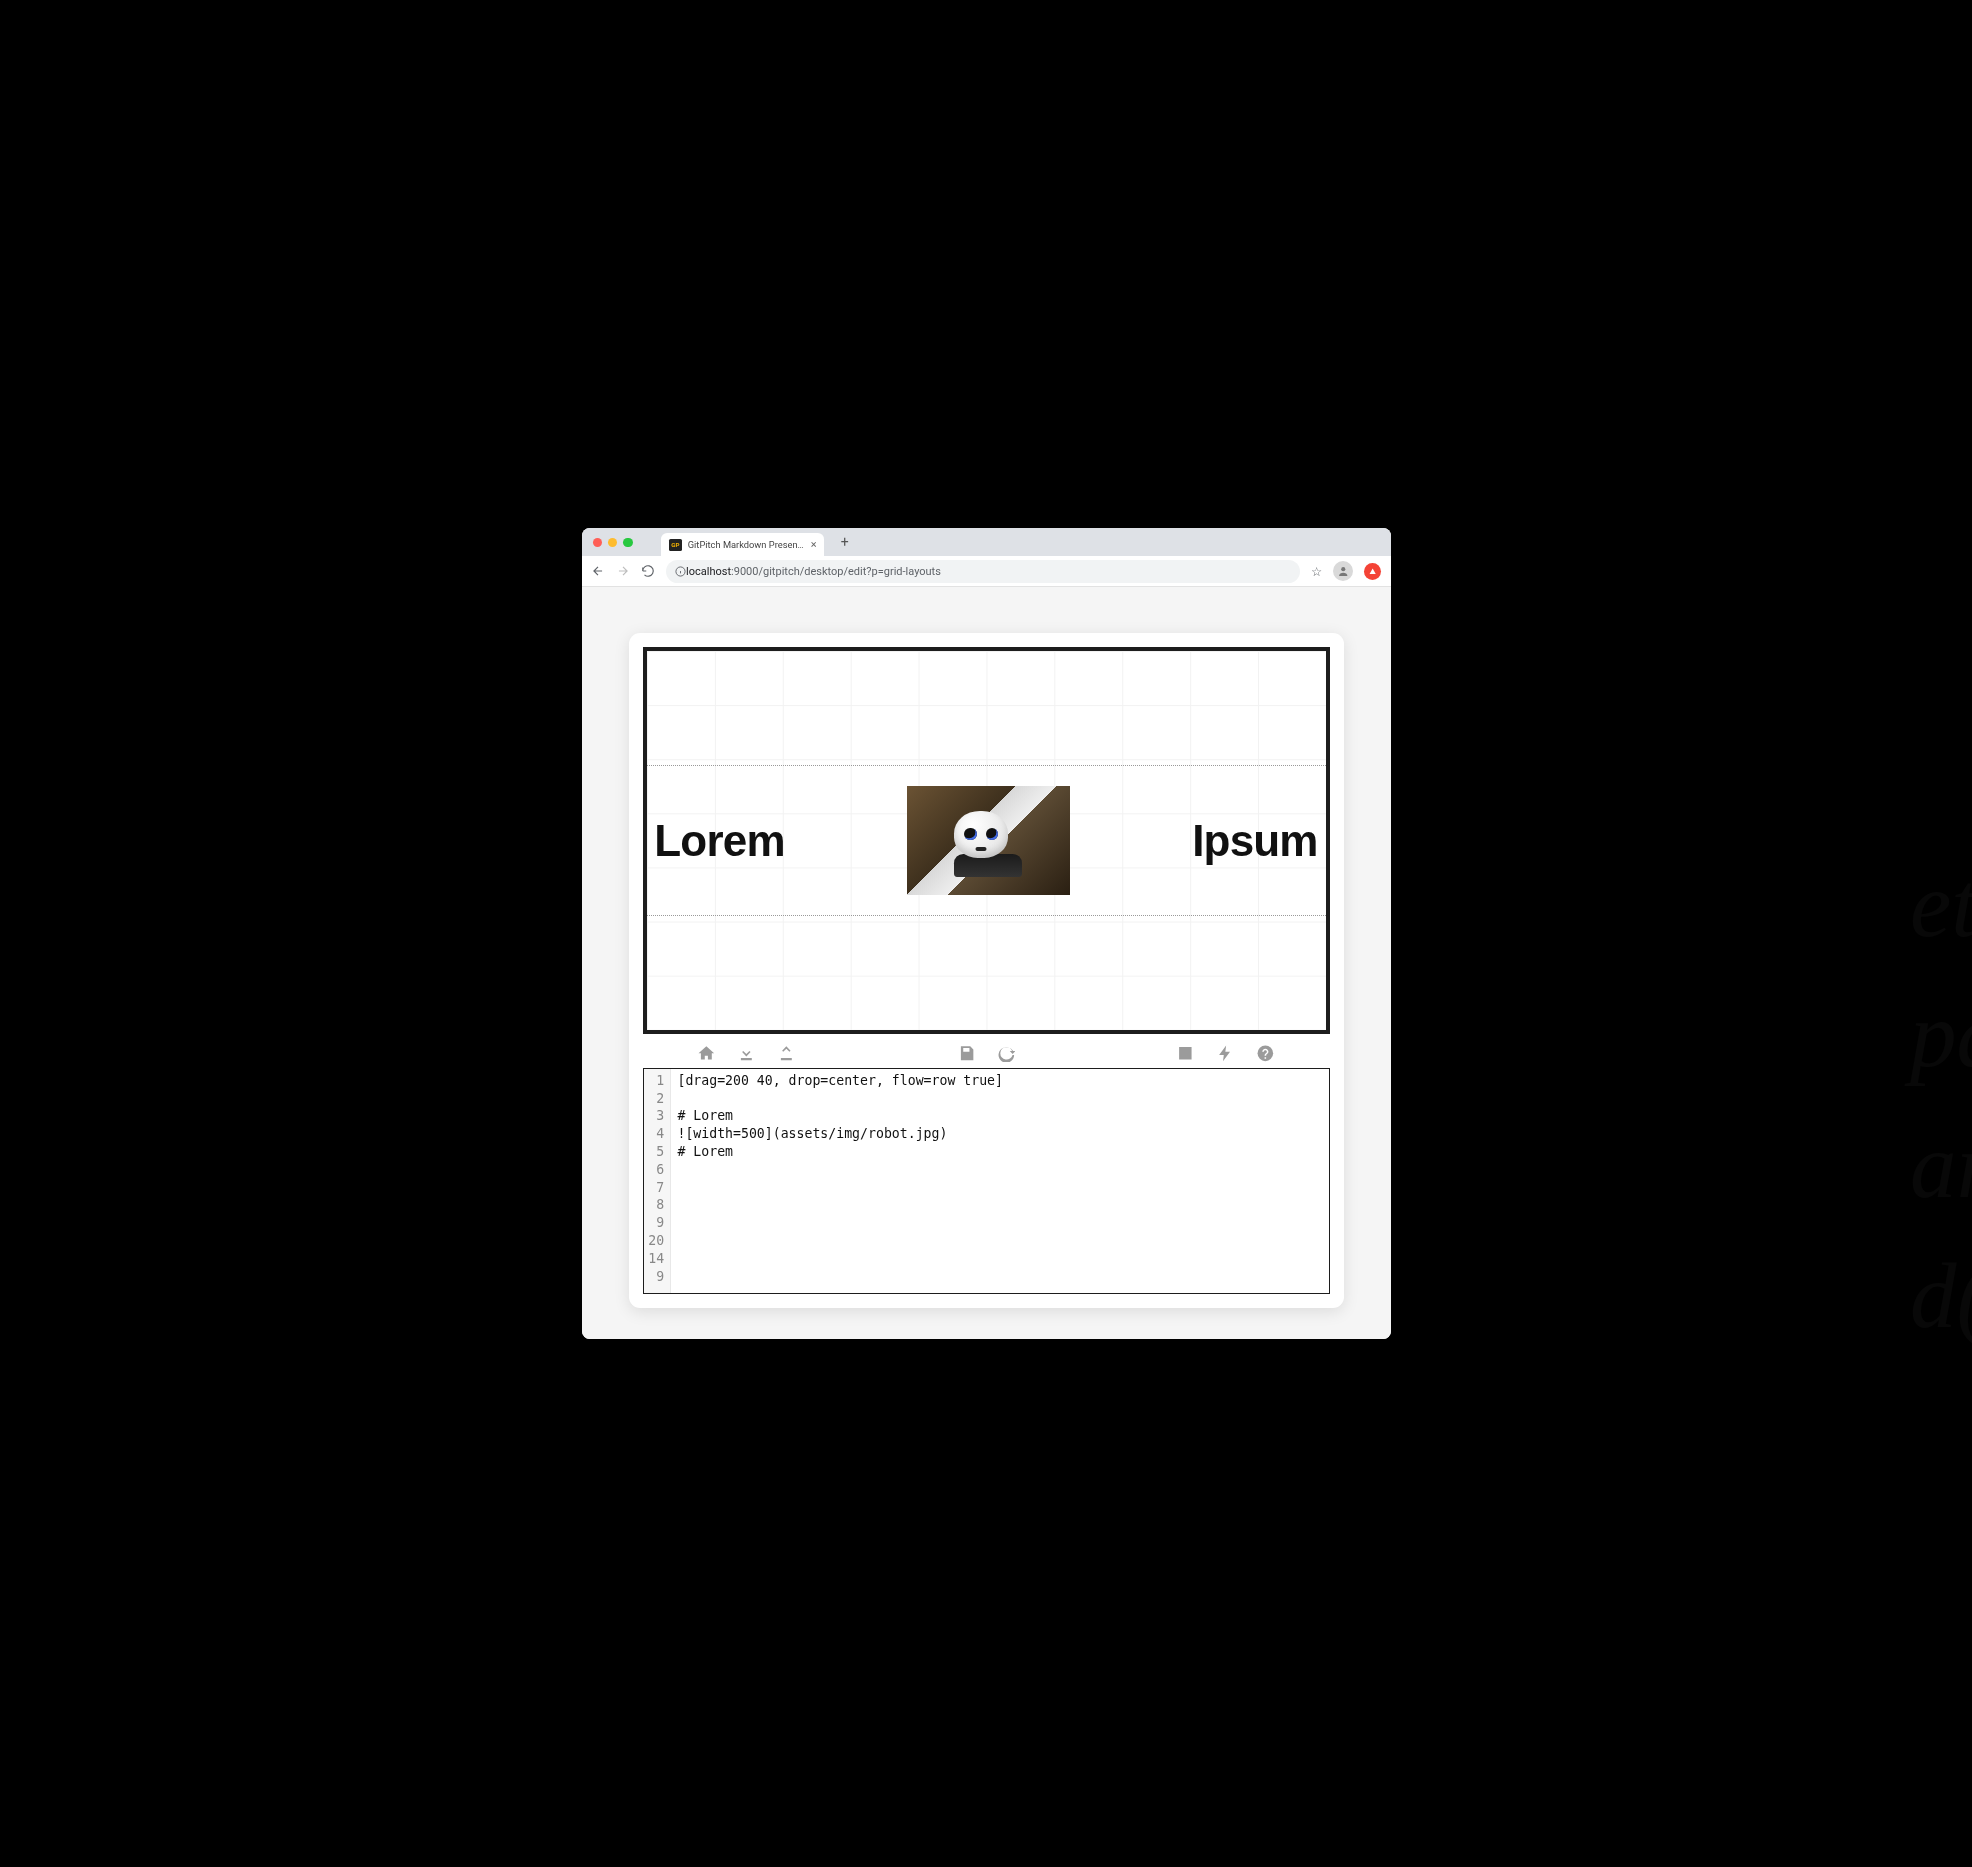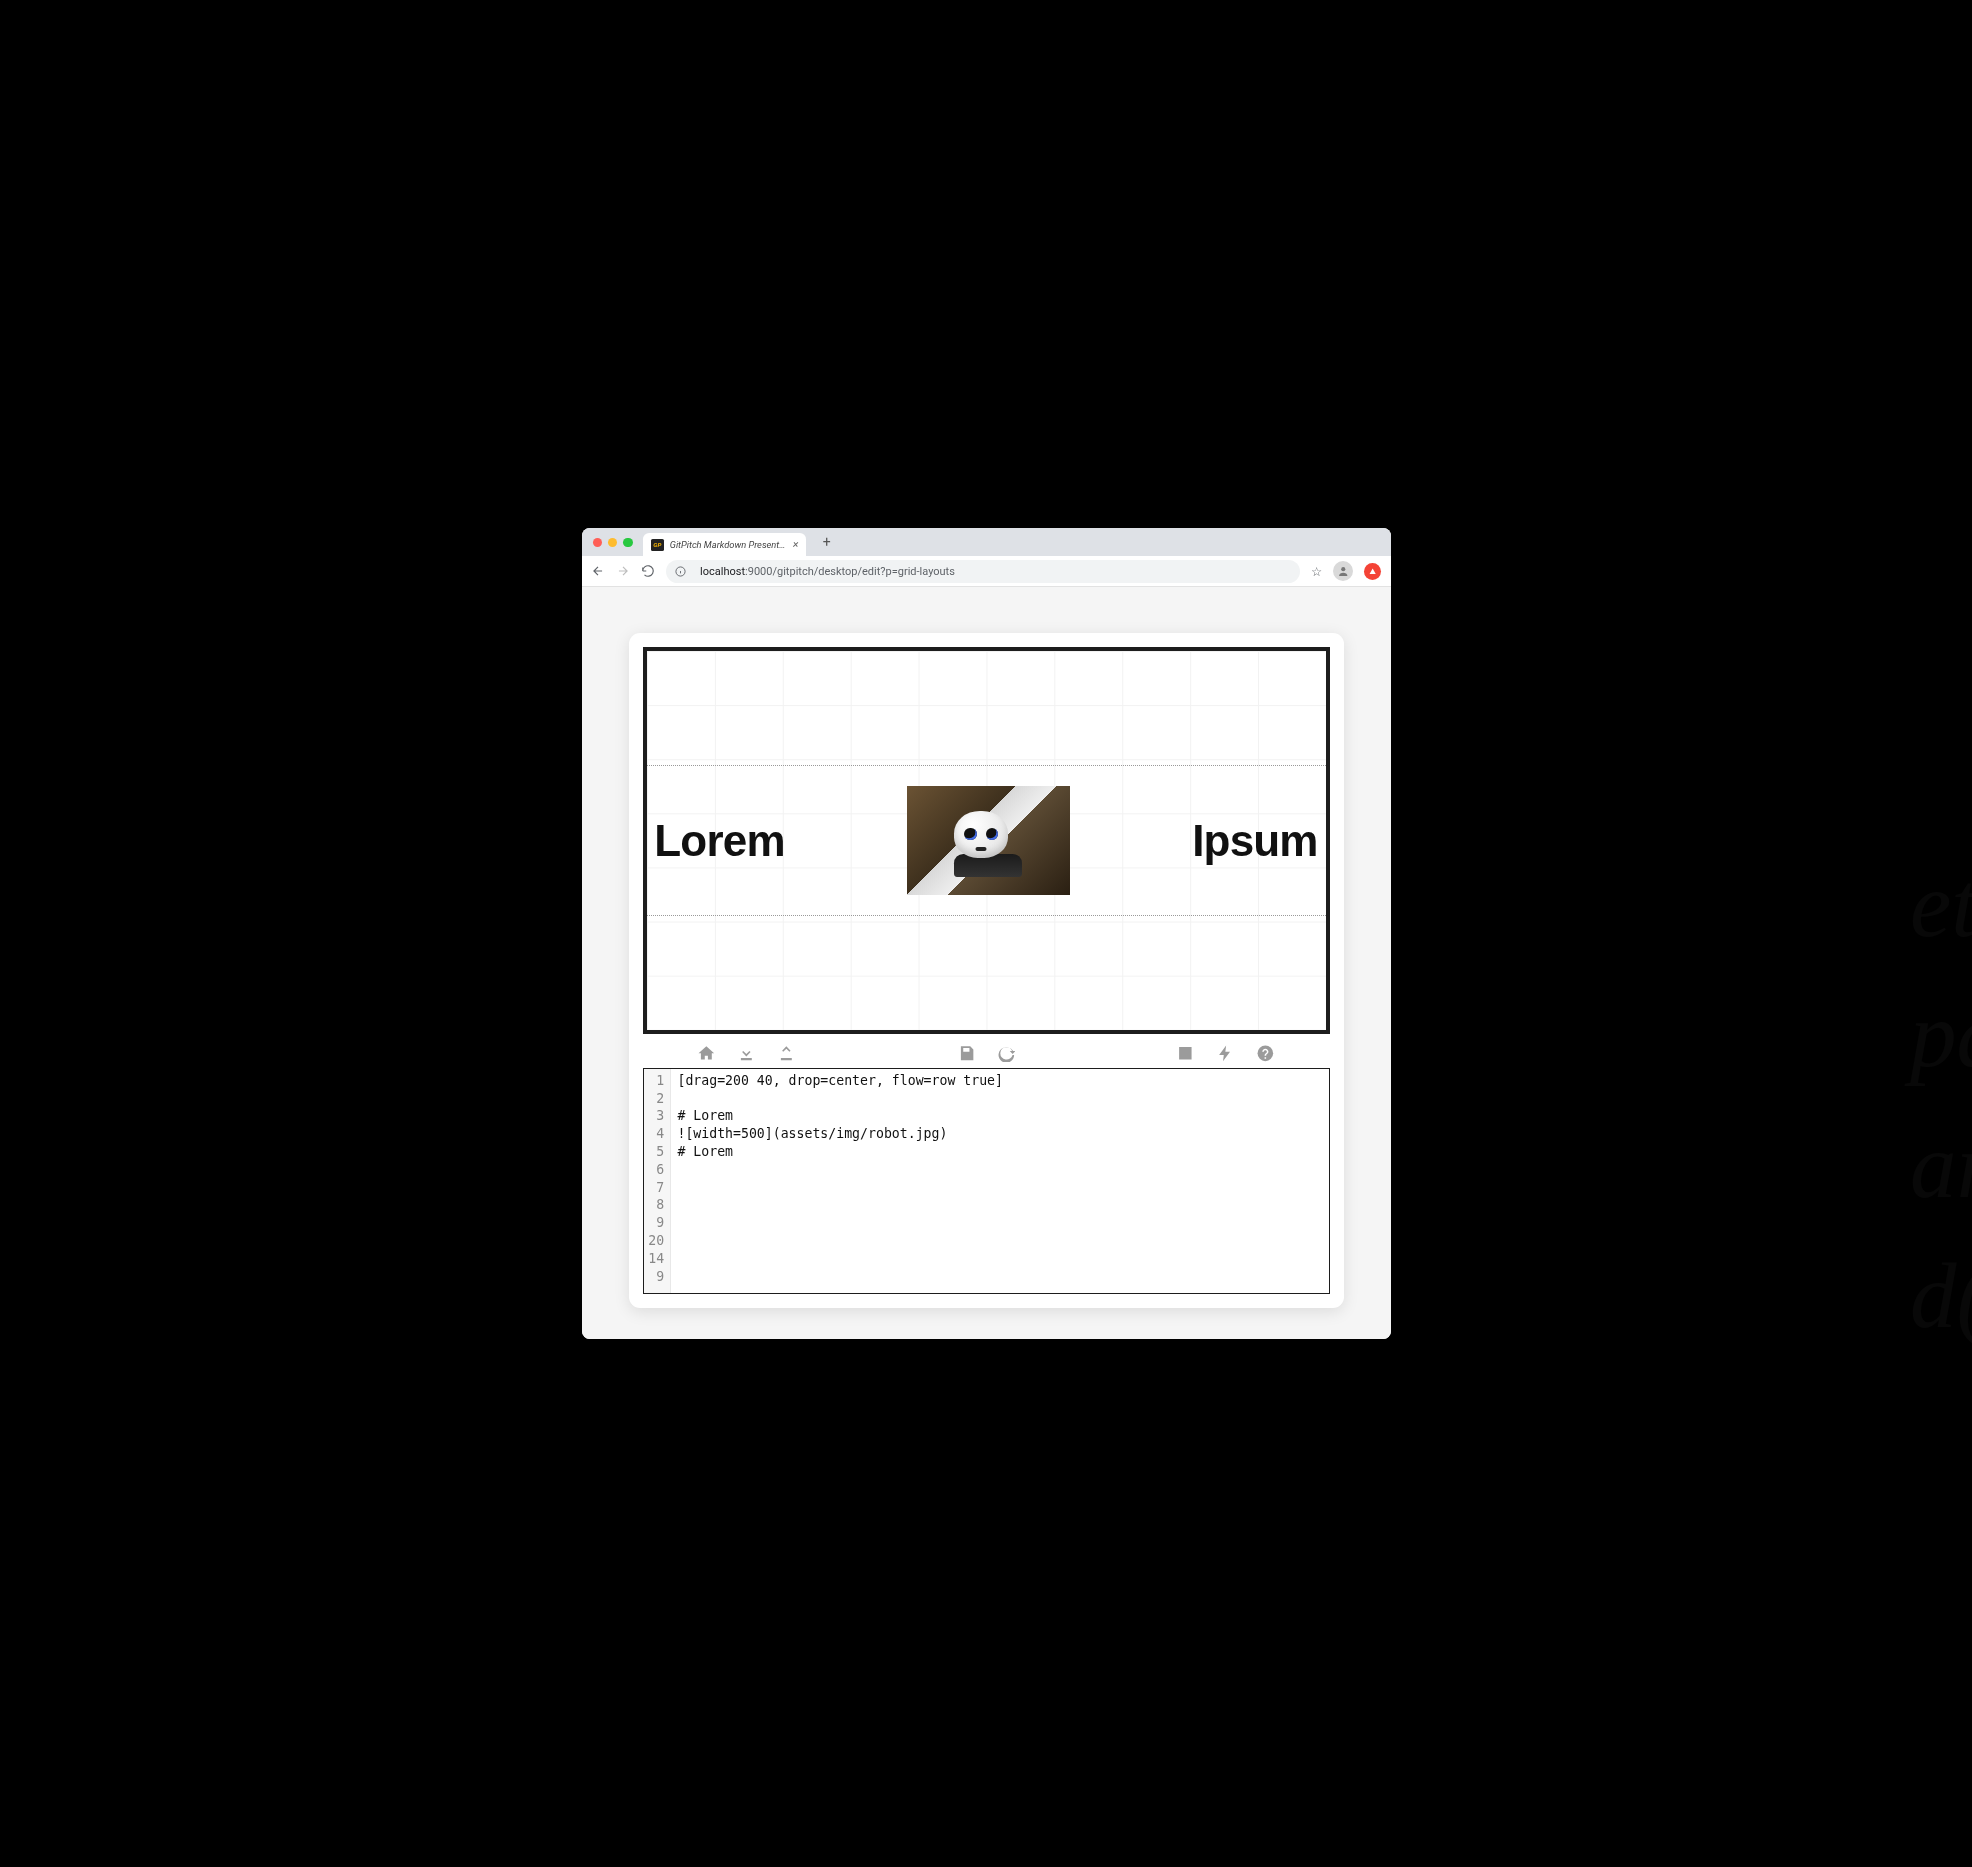--- a/index.html
+++ b/index.html
@@ -37,32 +37,31 @@
     gap: 6.2px;
   }
   .traffic-lights span {
     width: 9.3px; height: 9.3px; border-radius: 50%;
     display: inline-block;
   }
   .tl-red   { background: #ff5f57; }
   .tl-yellow{ background: #febc2e; }
   .tl-green { background: #28c840; }
   .tab {
-    margin-left: 54px;
+    margin-left: 72px;
     background: #fff;
     height: 23px;
     border-radius: 6.2px 6.2px 0 0;
     display: flex;
     align-items: center;
     padding: 0 7.8px;
     font-size: 9.3px;
     color: #444;
     gap: 6.2px;
     max-width: 163px;
-    font-style: italic;
   }
   .tab .favicon {
     width: 12.5px; height: 12.5px; background: #222; border-radius: 1.6px;
     display: flex; align-items: center; justify-content: center;
     color: #f5b301; font-size: 6.2px; font-weight: bold;
   }
   .tab .tab-title { flex: 1; overflow: hidden; text-overflow: ellipsis; white-space: nowrap; }
   .tab .tab-close { color: #666; font-size: 11px; cursor: pointer; }
   .new-tab-btn {
     margin-left: 11px;
@@ -87,21 +86,21 @@
   }
   .nav-icon.disabled { color: #bdbdbd; }
   .url-field {
     flex: 1;
     background: #f1f3f4;
     border-radius: 12.5px;
     height: 23px;
     display: flex;
     align-items: center;
     padding: 0 9.3px;
-    gap: 14px;
+    gap: 0;
     font-size: 11px;
     color: #5f6368;
   }
   .url-field .host-strong { color: #202124; }
   .star-icon { color: #5f6368; font-size: 12.5px; }
   .profile-icon {
     width: 20px; height: 20px; border-radius: 50%;
     background: #d9d9d9;
     display: flex; align-items: center; justify-content: center;
   }

